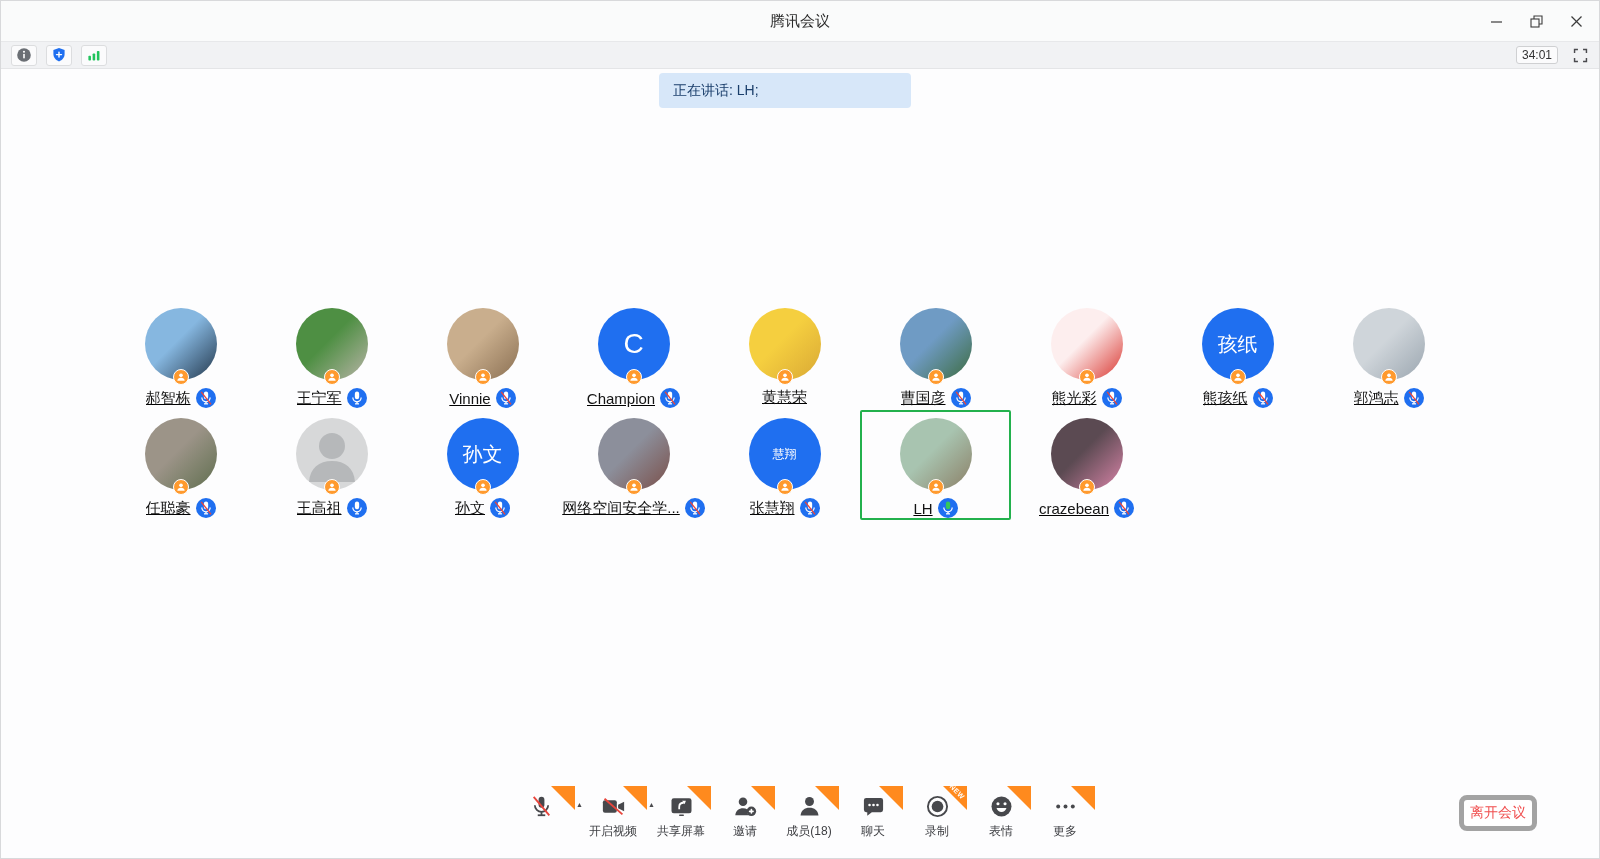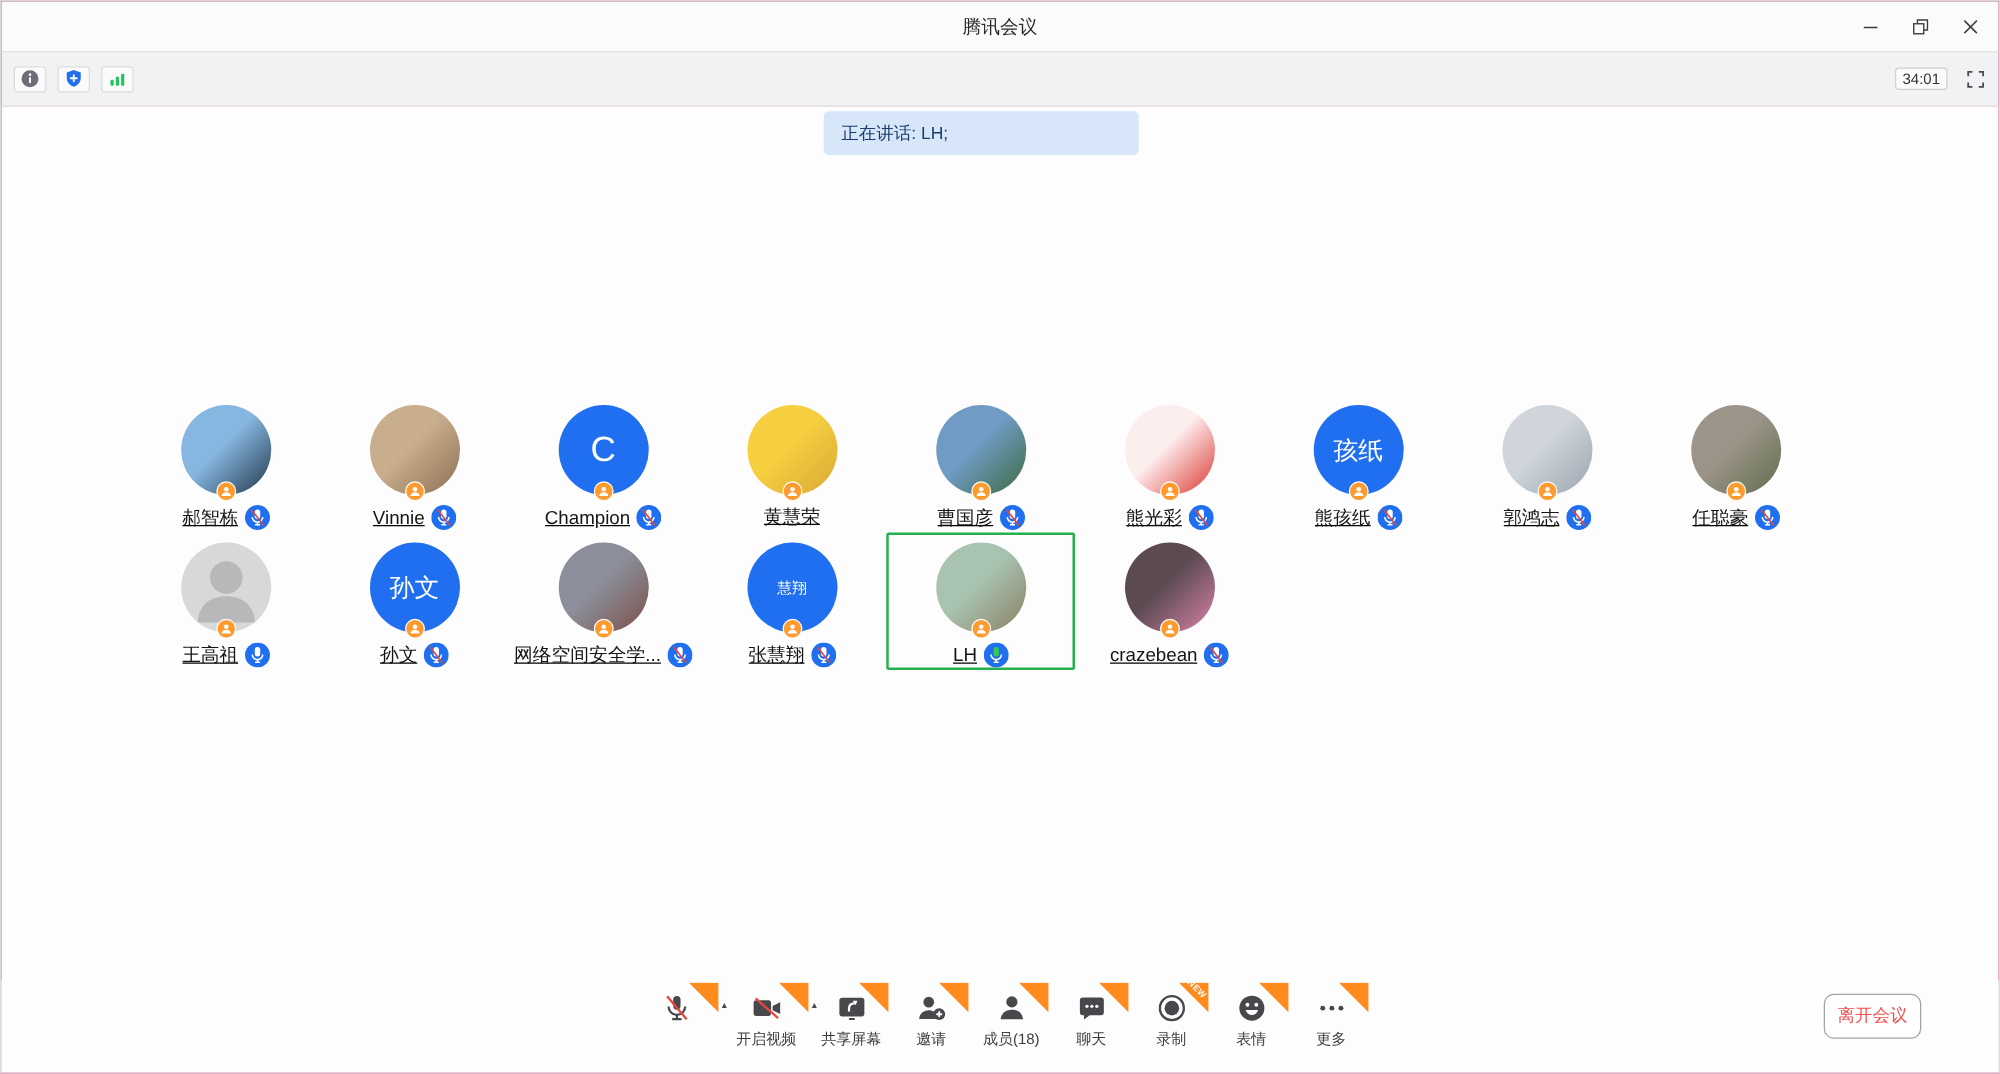--- a/index.html
+++ b/index.html
@@ -1,26 +1,26 @@
 <!DOCTYPE html>
 <html style="--accent-blue: #1f6ff0; --mute-red: #e8453c; --speaking-green: #35c75a; --active-border-green: #23b14d; --banner-bg: #d7e7f9; --banner-text: #1a3e6b; --leave-red: #f04f4f; --new-badge-orange: #ff8a1e; --host-badge-orange: #ff9a2e;"><head>
 <meta charset="utf-8">
 <style>
   * { margin:0; padding:0; box-sizing:border-box; }
   html,body { width:1600px; height:859px; font-family:"Liberation Sans","DejaVu Sans",sans-serif; }
-  .window { position:relative; width:1600px; height:859px; background:#be185d; overflow:hidden; border:1px solid #d8d9db; }
+  .window { position:relative; width:1600px; height:859px; background:#86efac; overflow:hidden; border:1px solid #d8d9db; }
 
   
   .titlebar { position:relative; height:40px; background:#fafbfb; display:flex; align-items:center; justify-content:center; }
   .title { font-size:15px; color:#2a2a2a; }
   .win-controls { position:absolute; right:8px; top:0; height:40px; display:flex; align-items:center; gap:10px; }
   .win-btn { width:30px; height:30px; border:none; background:transparent; display:flex; align-items:center; justify-content:center; cursor:pointer; }
 
   
-  .topbar { position:relative; height:44px; background:#f1f2f4; border-top:1px solid #e7e8ea; border-bottom:1px solid #e4e5e7; display:flex; align-items:center; padding:0 10px; }
+  .topbar { position:relative; height:28px; background:#f1f2f4; border-top:1px solid #e7e8ea; border-bottom:1px solid #e4e5e7; display:flex; align-items:center; padding:0 10px; }
   .tb-left { display:flex; gap:9px; }
   .tb-iconbtn { width:26px; height:21px; background:#fbfbfc; border:1px solid #dcdddf; border-radius:3px; display:flex; align-items:center; justify-content:center; cursor:pointer; padding:0; }
   .tb-right { position:absolute; right:10px; display:flex; align-items:center; gap:14px; }
   .timer { font-size:12px; color:#333; border:1px solid #cfd0d2; border-radius:3px; padding:1px 5px; background:#fbfbfc; }
   .fs-btn { background:transparent; border:none; cursor:pointer; display:flex; align-items:center; }
 
   
   .stage { position:relative; height:791px; background:#fdfdfe;padding-left:20px; }
   .banner { position:absolute; left:658px; top:4px; width:252px; height:35px; background:var(--banner-bg,#d7e7f9); border-radius:4px; display:flex; align-items:center; padding-left:14px; font-size:14px; color:var(--banner-text,#1a3e6b); }
 
@@ -38,21 +38,21 @@
 
   
   .bottombar { position:absolute; left:0; bottom:0; width:1600px; height:74px; background:#fdfdfe; }
   .tools { position:absolute; left:50%; transform:translateX(-50%); top:9px; display:flex; align-items:flex-start; }
   .tool-item { position:relative; display:flex; flex-direction:column; align-items:center; width:64px; cursor:pointer; }
   .tool-icon { width:26px; height:26px; display:flex; align-items:center; justify-content:center; }
   .tool-label { margin-top:4px; font-size:12px; color:#3d3e42; white-space:nowrap; }
   .tool-caret { position:absolute; right:-6px; top:8px; font-size:7px; color:#4a4a4e; cursor:pointer; }
   .tool-badge { position:absolute; top:-7px; right:2px; width:24px; height:24px; background:var(--new-badge-orange,#ff8a1e); clip-path:polygon(0 0,100% 0,100% 100%); display:flex; align-items:flex-start; justify-content:flex-end; }
   .tool-badge span { display:block; transform:rotate(45deg) translate(1px,2px); font-size:7px; color:#fff; font-weight:bold; letter-spacing:.5px; }
-  .leave { position:absolute; right:64px; bottom:27px; width:78px; height:36px; background:#fff; border:1px solid #a3a3a3; border-radius:8px; color:var(--leave-red,#f04f4f); font-size:14px; cursor:pointer; font-family:inherit; }
+  .leave { position:absolute; right:64px; bottom:27px; width:78px; height:36px; background:#fff; border:5px solid #a3a3a3; border-radius:8px; color:var(--leave-red,#f04f4f); font-size:14px; cursor:pointer; font-family:inherit; }
 </style>
 </head>
 <body>
 
 <div class="window">
 
   <div class="titlebar">
     <div class="title">腾讯会议</div>
     <div class="win-controls">
       <button class="win-btn">
@@ -133,20 +133,43 @@
     <rect x="9.4" y="4.3" width="5.2" height="9.2" rx="2.6" fill="#ffffff"></rect>
     <path d="M7 11.5a5 5 0 0 0 10 0" fill="none" stroke="#fff" stroke-width="1.5"></path>
     <line x1="12" y1="16.5" x2="12" y2="19" stroke="#fff" stroke-width="1.5"></line>
     <line x1="9.6" y1="19" x2="14.4" y2="19" stroke="#fff" stroke-width="1.5"></line>
                 <line x1="6.2" y1="4.6" x2="18" y2="19.6" stroke="#e8453c" stroke-width="1.6"></line>
               </svg>
             </span>
     </div>
   </div>
 
+  <div class="tile">
+    <div class="avatar-wrap">
+      <div class="avatar" style="background: linear-gradient(135deg, rgb(78, 143, 67) 0%, rgb(78, 143, 67) 45%, rgb(185, 180, 168) 100%);"></div>
+      <div class="host-badge">
+        <svg width="10" height="10" viewBox="0 0 12 12" fill="#fff">
+                <circle cx="6" cy="4" r="2.2"></circle>
+                <path d="M1.6 10.6c0-2.4 2-3.7 4.4-3.7s4.4 1.3 4.4 3.7z"></path>
+              </svg>
+      </div>
+    </div>
+    <div class="name-row">
+      <span class="pname">王宁军</span>
+      <span class="mic">
+              <svg viewBox="0 0 24 24" width="20" height="20">
+    <circle cx="12" cy="12" r="12" fill="#1f6ff0"></circle>
+    <rect x="9.4" y="4.3" width="5.2" height="9.2" rx="2.6" fill="#ffffff"></rect>
+    <path d="M7 11.5a5 5 0 0 0 10 0" fill="none" stroke="#fff" stroke-width="1.5"></path>
+    <line x1="12" y1="16.5" x2="12" y2="19" stroke="#fff" stroke-width="1.5"></line>
+    <line x1="9.6" y1="19" x2="14.4" y2="19" stroke="#fff" stroke-width="1.5"></line>
+              </svg>
+            </span>
+    </div>
+  </div>
 
   <div class="tile">
     <div class="avatar-wrap">
       <div class="avatar" style="background: linear-gradient(135deg, rgb(201, 174, 141) 0%, rgb(201, 174, 141) 45%, rgb(138, 111, 82) 100%);"></div>
       <div class="host-badge" hidden="">
         <svg width="10" height="10" viewBox="0 0 12 12" fill="#fff">
                 <circle cx="6" cy="4" r="2.2"></circle>
                 <path d="M1.6 10.6c0-2.4 2-3.7 4.4-3.7s4.4 1.3 4.4 3.7z"></path>
               </svg>
       </div>

